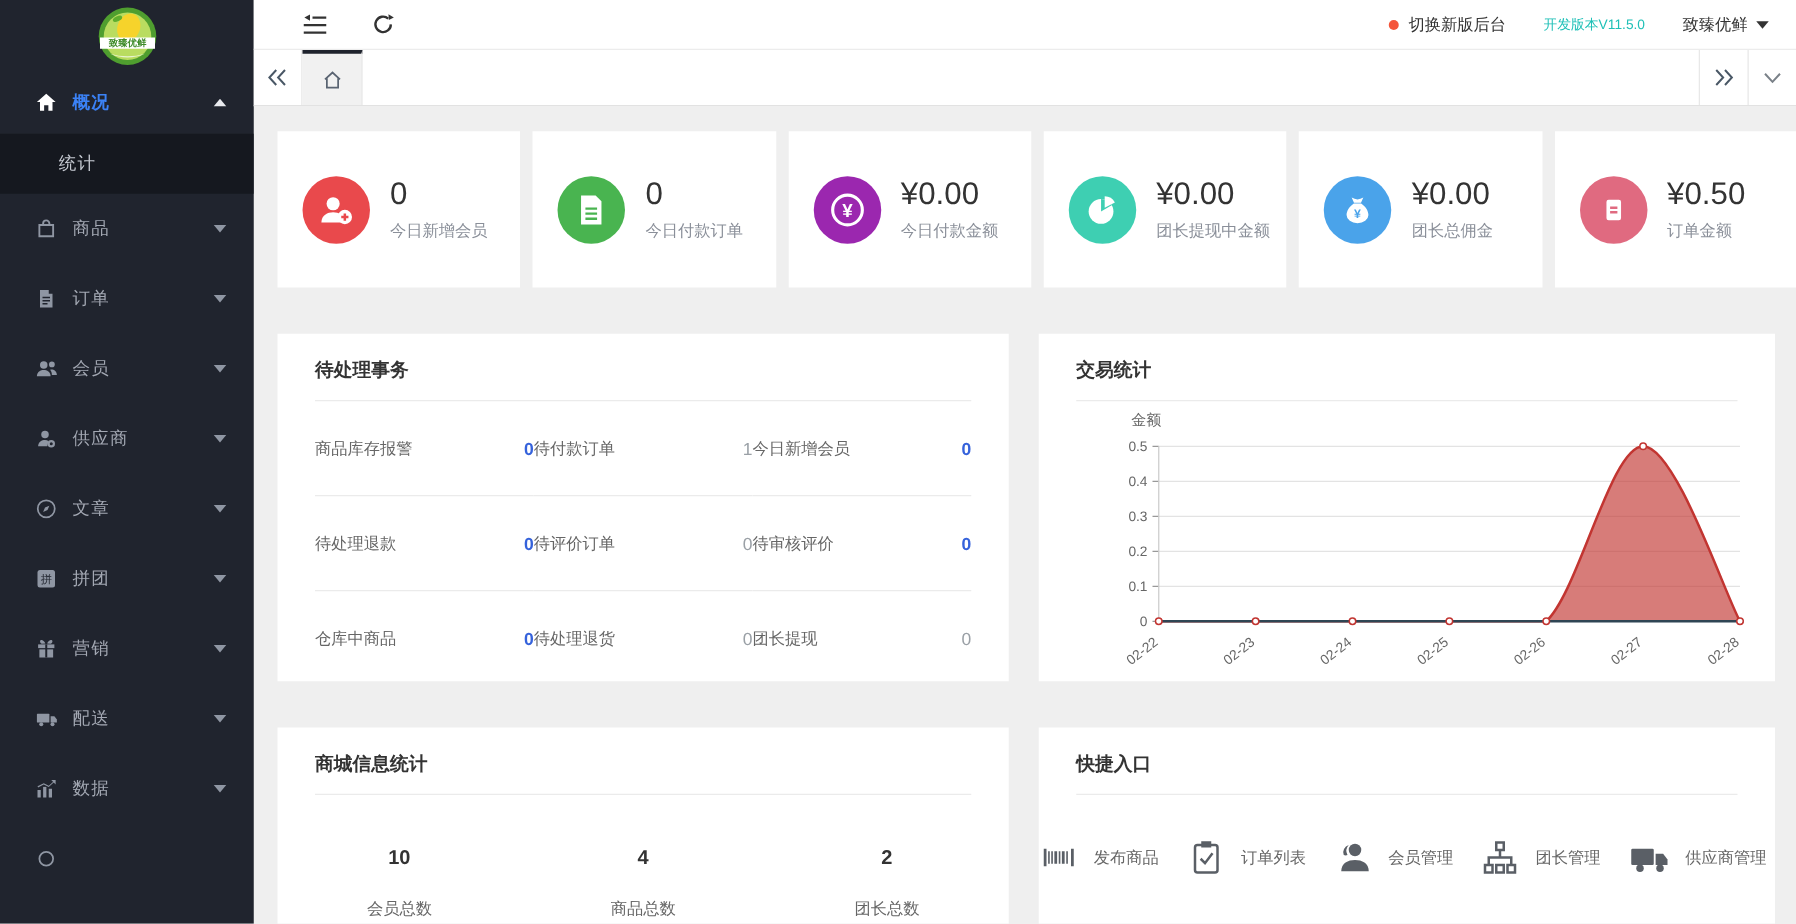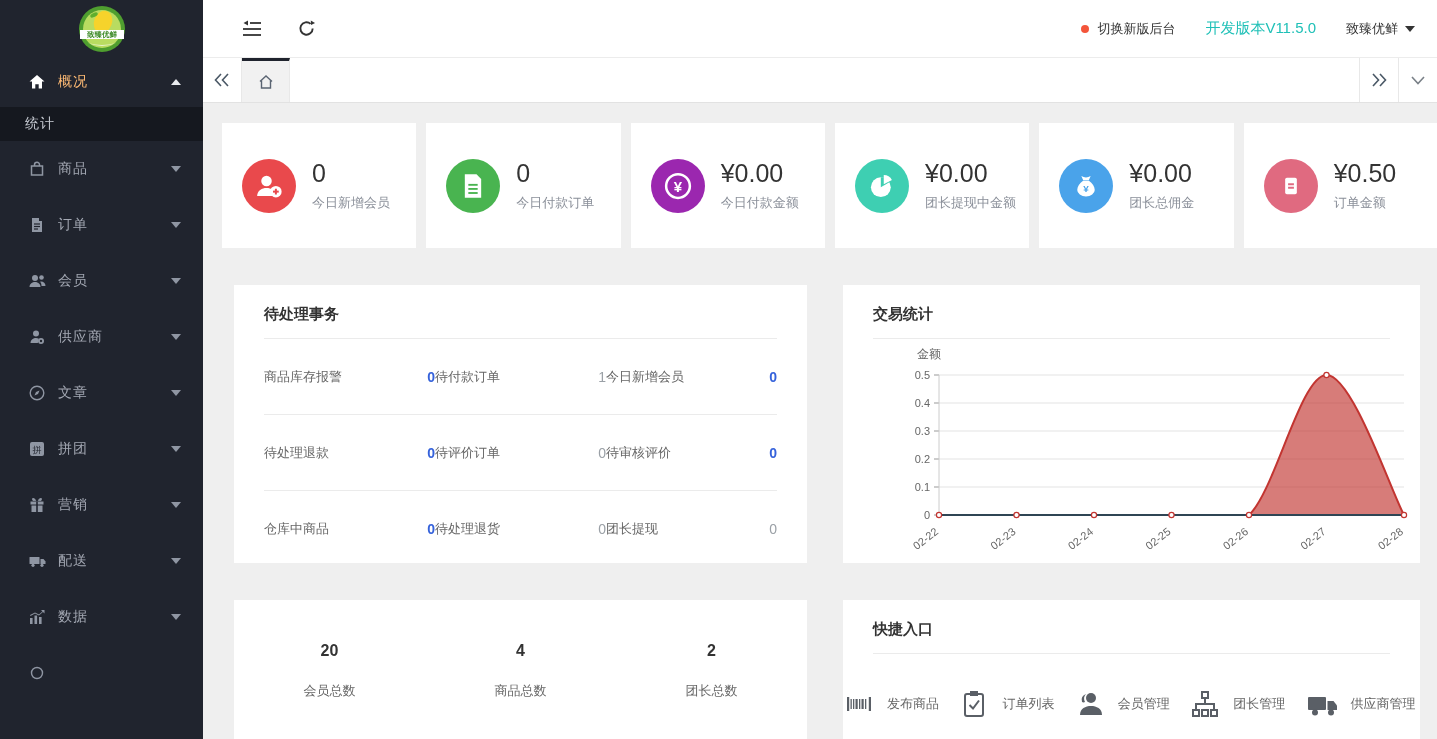--- a/index.html
+++ b/index.html
@@ -8,35 +8,35 @@
   .app { display:flex; width:1437px; height:739px; }
 
   
   .sidebar { width:203px; background:#20242e; flex:none; overflow:hidden; }
   .logo-wrap { height:57px; display:flex; align-items:center; justify-content:center; }
   .side-item { height:56px; display:flex; align-items:center; padding:0 22px 0 28px; cursor:pointer; }
   .side-item.first { height:50px; }
   .si-icon { width:18px; height:18px; margin-right:12px; display:flex; align-items:center; justify-content:center; color:#8f96a3; flex:none; }
   .side-item.active .si-icon { color:#fff; }
   .si-label { flex:1; font-size:14px; color:#a3a8b3; letter-spacing:1px; }
-  .side-item.active .si-label { color:#fdba74; font-weight:normal; }
+  .side-item.active .si-label { color:#3b82f6; font-weight:bold; }
   .caret { width:0; height:0; border-left:5px solid transparent; border-right:5px solid transparent; }
   .caret.down { border-top:6px solid #8f96a3; }
   .caret.up { border-bottom:6px solid #e8eaee; }
-  .side-sub { height:34px; background:#15181f; display:flex; align-items:center; padding-left:25px; font-size:14px; color:#c6cad2; cursor:pointer; letter-spacing:1px; }
+  .side-sub { height:48px; background:#15181f; display:flex; align-items:center; padding-left:47px; font-size:14px; color:#c6cad2; cursor:pointer; letter-spacing:1px; }
   .side-item.partial { margin-top:0; }
 
   
   .main { flex:1; display:flex; flex-direction:column; min-width:0; }
-  .topbar { height:58px; background:#fff; border-bottom:1px solid #ececec; display:flex; align-items:center; flex:none; }
+  .topbar { height:40px; background:#fff; border-bottom:1px solid #ececec; display:flex; align-items:center; flex:none; }
   .tb-icon { color:#333; margin-left:38px; cursor:pointer; display:flex; }
   .tb-right { margin-left:auto; display:flex; align-items:center; padding-right:22px; gap:30px; }
   .tb-switch { display:flex; align-items:center; gap:8px; font-size:13px; color:#333; cursor:pointer; }
   .dot { width:8px; height:8px; border-radius:50%; }
-  .tb-version { font-size:15px; cursor:pointer; }
+  .tb-version { font-size:11px; cursor:pointer; }
   .tb-user { display:flex; align-items:center; gap:7px; font-size:13px; color:#333; cursor:pointer; }
   .caret-sm { width:0; height:0; border-left:5px solid transparent; border-right:5px solid transparent; border-top:6px solid #333; }
 
   .tabbar { height:45px; background:#fff; border-bottom:1px solid #e2e2e2; display:flex; align-items:stretch; flex:none; }
   .tab-nav { width:39px; display:flex; align-items:center; justify-content:center; cursor:pointer; color:#4a5866; }
   .tab-nav.left { border-right:1px solid #e8e8e8; }
   .tab-nav.right { border-left:1px solid #e8e8e8; }
   .tab-home { width:48px; background:#f1f1f1; border-top:3px solid #1f232d; border-right:1px solid #e8e8e8; display:flex; align-items:center; justify-content:center; cursor:pointer; }
   .tab-spacer { flex:1; }
 
@@ -45,21 +45,21 @@
   
   .cards { width:1216px; display:grid; grid-template-columns:repeat(6,1fr); gap:10px; height:125px; margin-bottom:37px; }
   .card { background:#fff; display:flex; align-items:center; padding-left:20px; gap:16px; cursor:pointer; }
   .stat-icon { width:54px; height:54px; border-radius:50%; display:flex; align-items:center; justify-content:center; flex:none; }
   .stat-text { display:flex; flex-direction:column; gap:6px; min-width:0; }
   .stat-value { font-size:25px; color:#333; }
   .stat-label { font-size:13px; color:#8a8f99; white-space:nowrap; }
 
   
   .panels { width:1198px; display:grid; grid-template-columns:585px 1fr; gap:24px; margin-bottom:37px; }
-  .panel { background:#fff; overflow:hidden;margin-left:12px; }
+  .panel { background:#fff; overflow:hidden; }
   .panels.row1 .panel { height:278px; }
   .panels.row2 .panel { height:320px; }
   .panel-head { margin:0 30px; padding:20px 0 14px; border-bottom:1px solid #ebebeb; font-size:15px; font-weight:bold; color:#333; }
 
   .p-grid { margin:0 30px; display:grid; grid-template-columns:1fr 1fr 1fr; }
   .p-cell { height:76px; display:flex; align-items:center; justify-content:space-between; cursor:pointer; }
   .p-cell.bb { border-bottom:1px solid #ebebeb; }
   .pl { font-size:13px; color:#666; }
   .pv { font-size:14px; }
   .pv-blue { color:#3562db; font-weight:bold; }
@@ -470,23 +470,24 @@
               <text x="390" y="188" font-size="11" fill="#666" text-anchor="end" transform="rotate(-38 390 188)">02-26</text>
               <text x="467.5" y="188" font-size="11" fill="#666" text-anchor="end" transform="rotate(-38 467.5 188)">02-27</text>
               <text x="545" y="188" font-size="11" fill="#666" text-anchor="end" transform="rotate(-38 545 188)">02-28</text>
             </svg>
         </div>
       </div>
 
       <div class="panels row2">
 
         <div class="panel">
+          <div class="panel-head">商城信息统计</div>
           <div class="mall-grid">
             <div class="mall-cell">
-              <span class="mall-value">20</span>
+              <span class="mall-value">10</span>
               <span class="mall-label">会员总数</span>
             </div>
             <div class="mall-cell">
               <span class="mall-value">4</span>
               <span class="mall-label">商品总数</span>
             </div>
             <div class="mall-cell">
               <span class="mall-value">2</span>
               <span class="mall-label">团长总数</span>
             </div>

